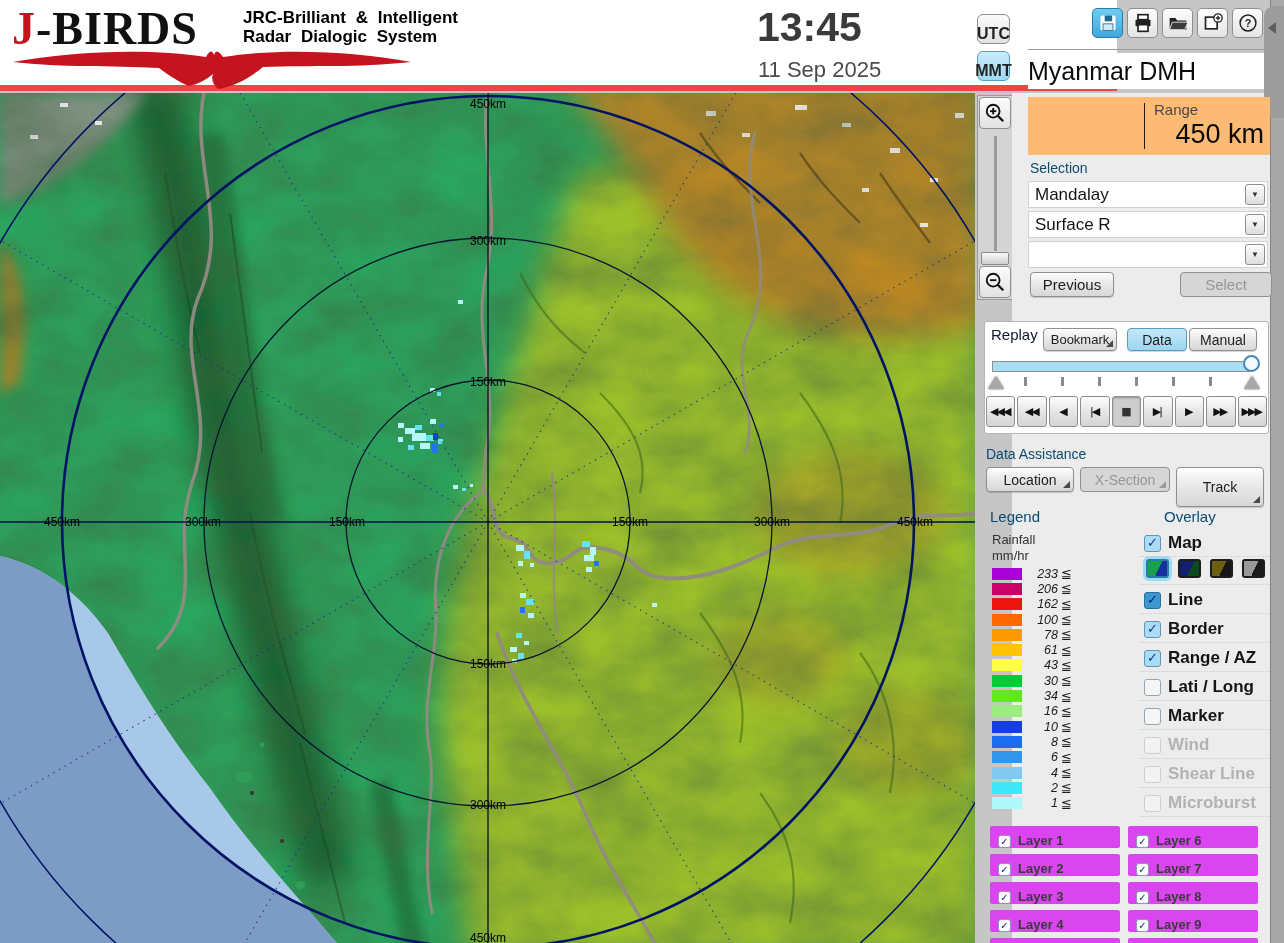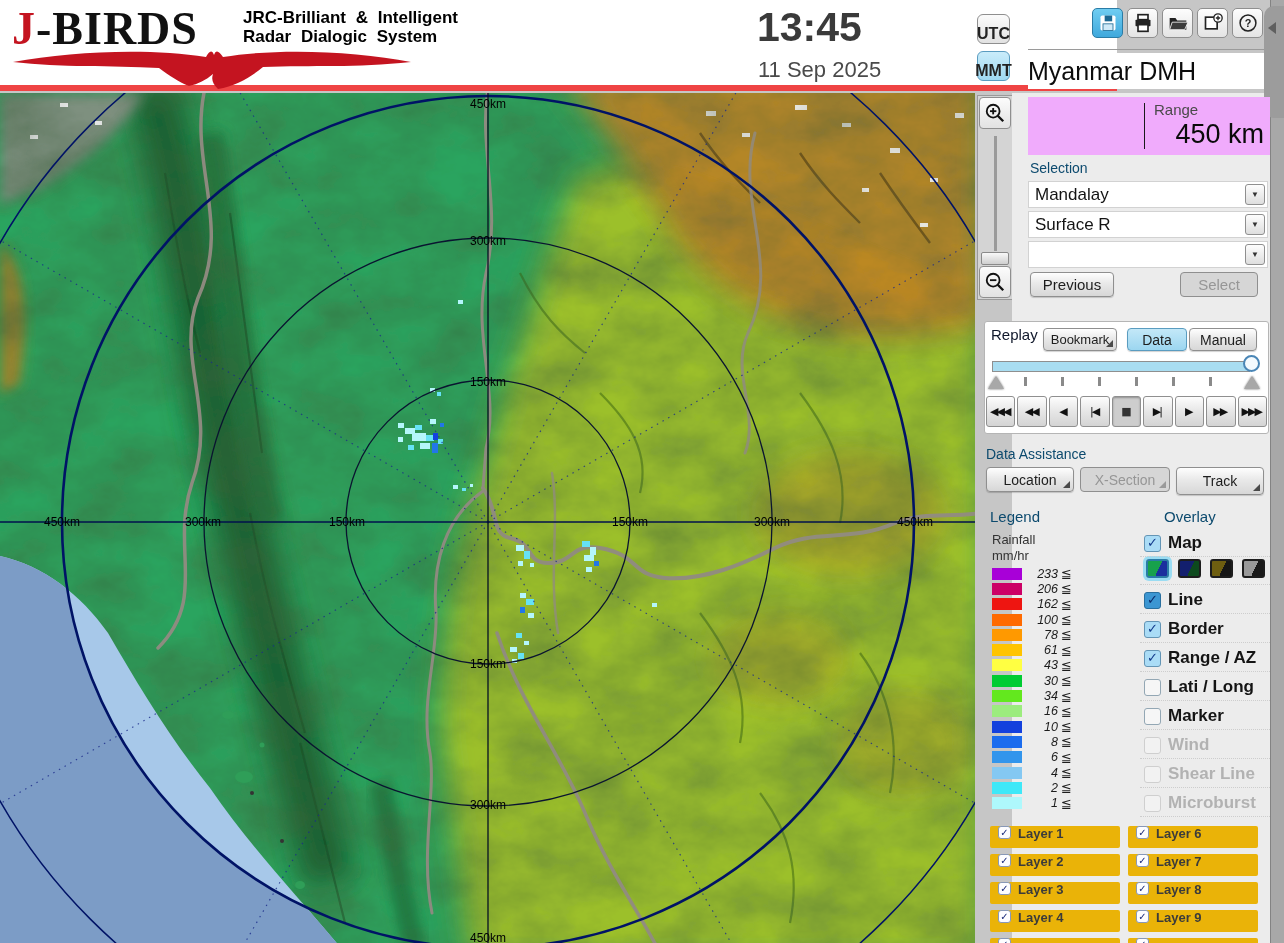--- a/index.html
+++ b/index.html
@@ -37,21 +37,21 @@
   .dis.corner::after{border-bottom-color:#9a9a9a;}
   .plabel{position:absolute;color:#0c4a6e;font-size:14px;}
   .cb{position:relative;width:17px;height:17px;border:1px solid #93a7b4;background:#f6f6f6;border-radius:3px;box-sizing:border-box;display:inline-flex;align-items:center;justify-content:center;flex:none;}
   .cb::after{content:"✓";font-family:"DejaVu Sans",sans-serif;font-size:13px;font-weight:bold;color:#123a8c;visibility:hidden;margin-top:-2px;}
   .cb.on{background:#aadcf6;border-color:#6495b5;}
   .cb.on::after{visibility:visible;}
   .cb.dark{background:#3c96d2;border-color:#2a6f9e;}
   .cb.dark::after{color:#0a2a6a;}
 
   
-  #range-box{position:absolute;left:1028px;top:97px;width:242px;height:58px;background:#f0abfc;}
+  #range-box{position:absolute;left:1028px;top:97px;width:242px;height:58px;background:#fdba74;}
   #range-div{position:absolute;left:116px;top:6px;width:1px;height:46px;background:#1a1a1a;}
   #range-label{position:absolute;left:126px;top:4px;font-size:15px;color:#4a4a4a;}
   #range-value{position:absolute;right:6px;top:22px;font-size:27px;color:#0a0a0a;}
   .ddrow{position:absolute;left:1028px;width:240px;height:27px;background:#fff;border:1px solid #d2d2d2;box-sizing:border-box;}
   .ddrow .val{position:absolute;left:6px;top:3px;font-size:17px;color:#141414;}
   .ddbtn{position:absolute;right:2px;top:2px;width:20px;height:21px;background:linear-gradient(#fdfdfd,#dedede);border:1px solid #8f8f8f;border-radius:3px;display:flex;align-items:center;justify-content:center;font-size:8px;color:#333;box-sizing:border-box;}
 
   
   #replay-box{position:absolute;left:984px;top:321px;width:285px;height:113px;background:#fff;border:1px solid #b5b5b5;border-radius:3px;box-sizing:border-box;}
   #rep-track{position:absolute;left:992px;top:361px;width:258px;height:11px;background:#a9ddf1;border:1px solid #8f8f8f;box-sizing:border-box;}
@@ -69,21 +69,21 @@
   .lv{width:36px;text-align:right;font-size:12.5px;color:#1d1d1d;}
   .le{font-size:13px;color:#1d1d1d;margin-left:3px;font-family:"DejaVu Sans",sans-serif;}
   .orow{position:absolute;left:1144px;width:126px;height:26px;display:flex;align-items:center;gap:7px;font-size:17px;font-weight:600;color:#141414;}
   .orow.dis{color:#b2b2b2;}
   .orow.dis .cb{border-color:#cfcfcf;background:#f2f2f2;}
   .osep{position:absolute;left:1140px;width:130px;height:0;border-top:1px dotted #cdcdcd;}
   .mapsw{position:absolute;top:559px;width:23px;height:19px;border:2px solid #1d1d1d;border-radius:3px;box-sizing:border-box;}
   .mapsw.sel{box-shadow:0 0 0 3px #9adcf2;border-color:#2a7ca6;}
 
   
-  .lyr{position:absolute;width:130px;height:22px;background:#eab308;border-radius:2px;display:flex;align-items:flex-start;padding-left:8px;gap:7px;box-sizing:border-box;}
+  .lyr{position:absolute;width:130px;height:22px;background:#d946ef;border-radius:2px;display:flex;align-items:flex-end;padding-left:8px;gap:7px;box-sizing:border-box;}
   .lyr .cb{width:13px;height:13px;border-color:#8898b8;background:#fdfdff;}
   .lyr .cb::after{font-size:10px;color:#1a2a7a;margin-top:-1px;}
   .lyr .lab{font-size:13px;font-weight:bold;color:#3b3b3b;}
 
   
   #zoomwrap{position:absolute;left:977px;top:95px;width:36px;height:205px;background:#d4d4d4;border:1px solid #9a9a9a;box-sizing:border-box;}
   .zbtn{position:absolute;left:1px;width:32px;height:32px;background:linear-gradient(#fcfcfc,#e2e2e2);border:1px solid #8f8f8f;border-radius:4px;display:flex;align-items:center;justify-content:center;box-sizing:border-box;}
   #zgroove{position:absolute;left:16px;top:40px;width:3px;height:115px;background:#9a9a9a;}
   #zhandle{position:absolute;left:3px;top:156px;width:28px;height:13px;background:linear-gradient(#f8f8f8,#cfcfcf);border:1px solid #8a8a8a;border-radius:2px;box-sizing:border-box;}
 
@@ -379,21 +379,21 @@
     <span class="val">Surface R</span>
     <span class="ddbtn">▼</span>
   </div>
   <div class="ddrow" style="top:241px">
     <span class="val"></span>
     <span class="ddbtn">▼</span>
   </div>
   <div class="btn" style="left:1030px;top:272px;width:84px;height:25px;font-size:15px">
       <span>Previous</span>
     </div>
-  <div class="btn dis" style="left:1180px;top:272px;width:78px;height:25px;font-size:15px">
+  <div class="btn dis" style="left:1180px;top:272px;width:92px;height:25px;font-size:15px">
       <span>Select</span>
     </div>
 
   <div id="replay-box"></div>
   <div class="plabel" style="left:991px;top:326px;font-size:15px;color:#0f172a">Replay</div>
   <div class="btn corner" style="left:1043px;top:328px;width:74px;height:23px;font-size:13px">
       <span>Bookmark</span>
     </div>
   <div class="btn sel" style="left:1127px;top:328px;width:60px;height:23px">
       <span>Data</span>
@@ -425,21 +425,21 @@
     <div class="pbtn">▶▶▶</div>
   </div>
 
   <div class="plabel" style="left:986px;top:446px">Data Assistance</div>
   <div class="btn corner" style="left:986px;top:467px;width:88px;height:25px">
       <span>Location</span>
     </div>
   <div class="btn corner dis" style="left:1080px;top:467px;width:90px;height:25px">
       <span>X-Section</span>
     </div>
-  <div class="btn corner" style="left:1176px;top:467px;width:88px;height:28px">
+  <div class="btn corner" style="left:1176px;top:467px;width:88px;height:40px">
       <span>Track</span>
     </div>
 
   <div class="plabel" style="left:990px;top:508px;font-size:15px">Legend</div>
   <div class="plabel" style="left:1164px;top:508px;font-size:15px">Overlay</div>
   <div class="abs" style="left:992px;top:532px;font-size:13px;color:#333;line-height:16px">
     <div>Rainfall</div>
     <div>mm/hr</div>
   </div>
   <div id="legend-rows">

